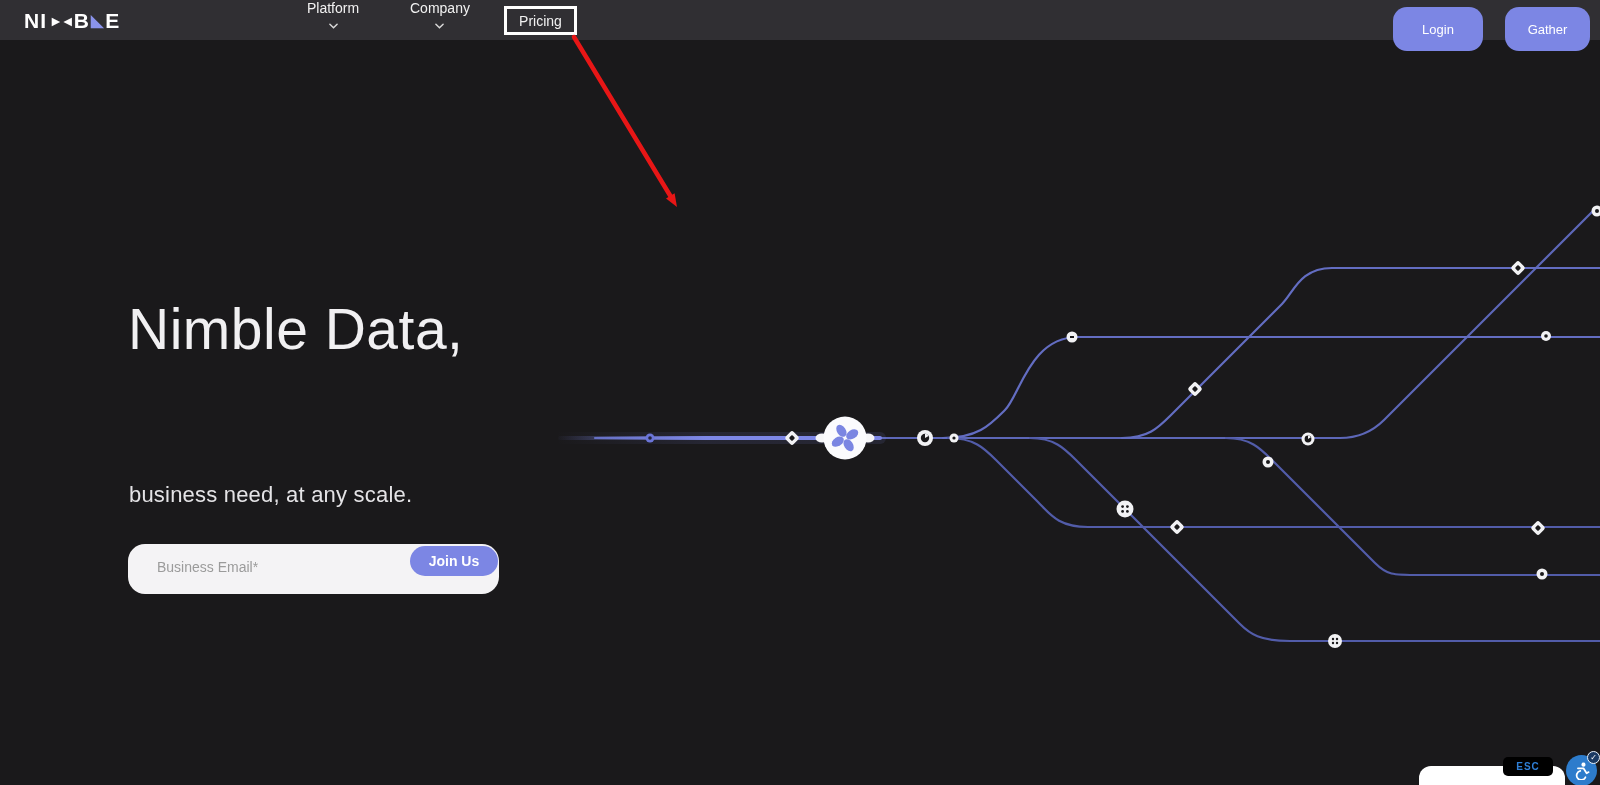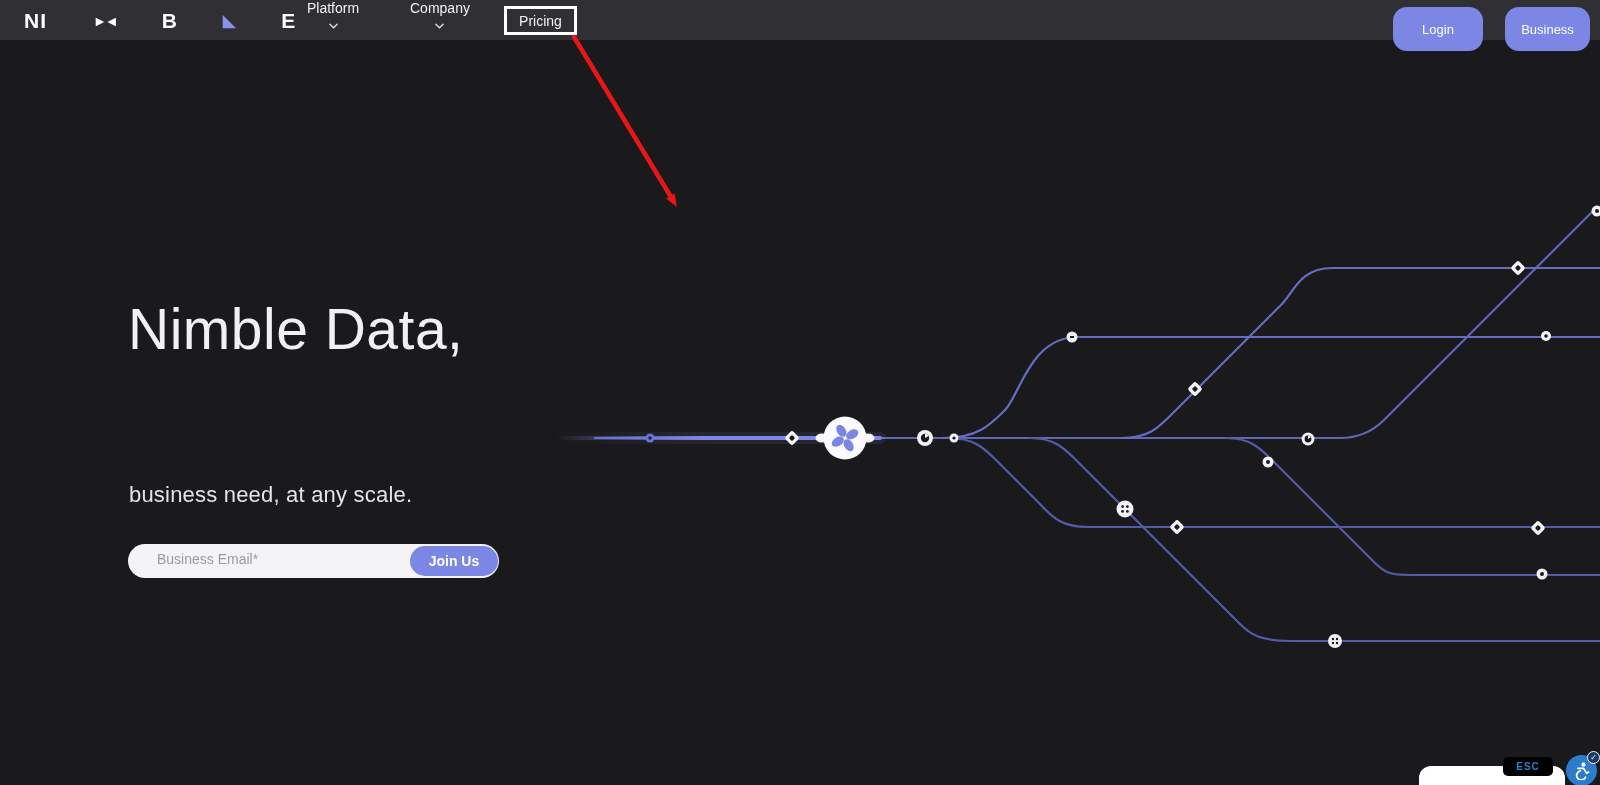--- a/index.html
+++ b/index.html
@@ -1,40 +1,40 @@
 <!DOCTYPE html>
 <html><head>
 <meta charset="utf-8">
 <style>
   * { margin:0; padding:0; box-sizing:border-box; }
   html,body { width:1600px; height:785px; overflow:hidden; }
   body { font-family:"Liberation Sans", sans-serif; background:#1a191b; position:relative; }
 
   
   .navbar { position:absolute; left:0; top:0; width:1600px; height:40px; background:#302f33; z-index:30; }
-  .logo { position:absolute; left:24px; top:0; height:40px; display:flex; align-items:center; color:#ffffff; font-weight:700; font-size:21px; letter-spacing:1px;gap:44px; }
+  .logo { position:absolute; left:24px; top:0; height:40px; display:flex; align-items:center; color:#ffffff; font-weight:700; font-size:21px; letter-spacing:1px; }
   .logo .seg { line-height:1; }
   .logo .logo-m { font-size:14px; letter-spacing:-2px; margin:0 1px 0 2px; padding-top:2px; }
   .logo .logo-l { font-size:16px; color:#8a93ec; margin:0 1px; padding-top:1px; }
   .nav-item { position:absolute; top:0; height:40px; display:flex; align-items:center; gap:7px; color:#f1f1f1; font-size:14px; cursor:pointer;flex-direction:column; }
   .nav-platform { left:307px; }
   .nav-company  { left:410px; }
   .nav-pricing  { left:504px; width:73px; top:6px; height:29px; border:3px solid #ffffff; justify-content:center; }
   .chev { width:9px; height:6px; display:inline-block; }
   .pillbtn { position:absolute; top:7px; height:44px; border-radius:14px; background:#7c86e4; color:#ffffff; font-size:13px; border:none; display:flex; align-items:center; justify-content:center; cursor:pointer; font-family:Liberation Sans, sans-serif; }
   .btn-login { left:1393px; width:90px; }
   .btn-contact { left:1505px; width:85px; }
 
   
   .hero-title { position:absolute; left:128px; top:296px; color:#f1f0f2; font-size:57px; font-weight:400; letter-spacing:0.5px; line-height:1.17; z-index:5; }
   .hero-sub { position:absolute; left:129px; top:455px; color:#e4e3e6; font-size:22px; line-height:1.22; letter-spacing:0.2px; z-index:5; }
 
   
   .email-form { position:absolute; left:128px; top:544px; width:371px; height:34px; z-index:6; }
-  .email-input { width:371px; height:34px; border-radius:17px; border:none; background:#f4f3f5; padding:0 95px 4px 29px; font-size:14px; color:#0f766e; outline:none; font-family:"Liberation Sans", sans-serif; }
+  .email-input { width:371px; height:50px; border-radius:17px; border:none; background:#f4f3f5; padding:0 95px 4px 29px; font-size:14px; color:#0f766e; outline:none; font-family:"Liberation Sans", sans-serif; }
   .email-input::placeholder { color:#9b9b9b; }
   .join-btn { position:absolute; right:1px; top:2px; width:88px; height:30px; border-radius:15px; background:#7c86e4; border:none; color:#ffffff; font-size:14px; cursor:pointer; font-family:"Liberation Sans", sans-serif;font-weight:bold; }
 
   
   .net-svg, .anno-svg { position:absolute; left:0; top:0; pointer-events:none; }
   .net-svg { z-index:2; }
   .anno-svg { z-index:40; }
 
   
   .esc-box { position:absolute; left:1419px; top:766px; width:146px; height:19px; background:#ffffff; border-radius:12px 12px 0 0; z-index:20; }
@@ -183,21 +183,21 @@
     <span>Company</span>
     <svg class="chev" viewBox="0 0 10 6">
         <polyline points="1,1 5,5 9,1" fill="none" stroke="#d9d9d9" stroke-width="1.6" stroke-linecap="round"></polyline>
       </svg>
   </div>
   <div class="nav-item nav-pricing">
     <span>Pricing</span>
   </div>
 
   <button class="pillbtn btn-login">Login</button>
-  <button class="pillbtn btn-contact">Business</button>
+  <button class="pillbtn btn-contact">Gather</button>
 </header>
 
 <h1 class="hero-title">
   <div>Nimble Data,</div>
 </h1>
 
 <p class="hero-sub">
   <br>
   <span>business need, at any scale.</span>
 </p>

